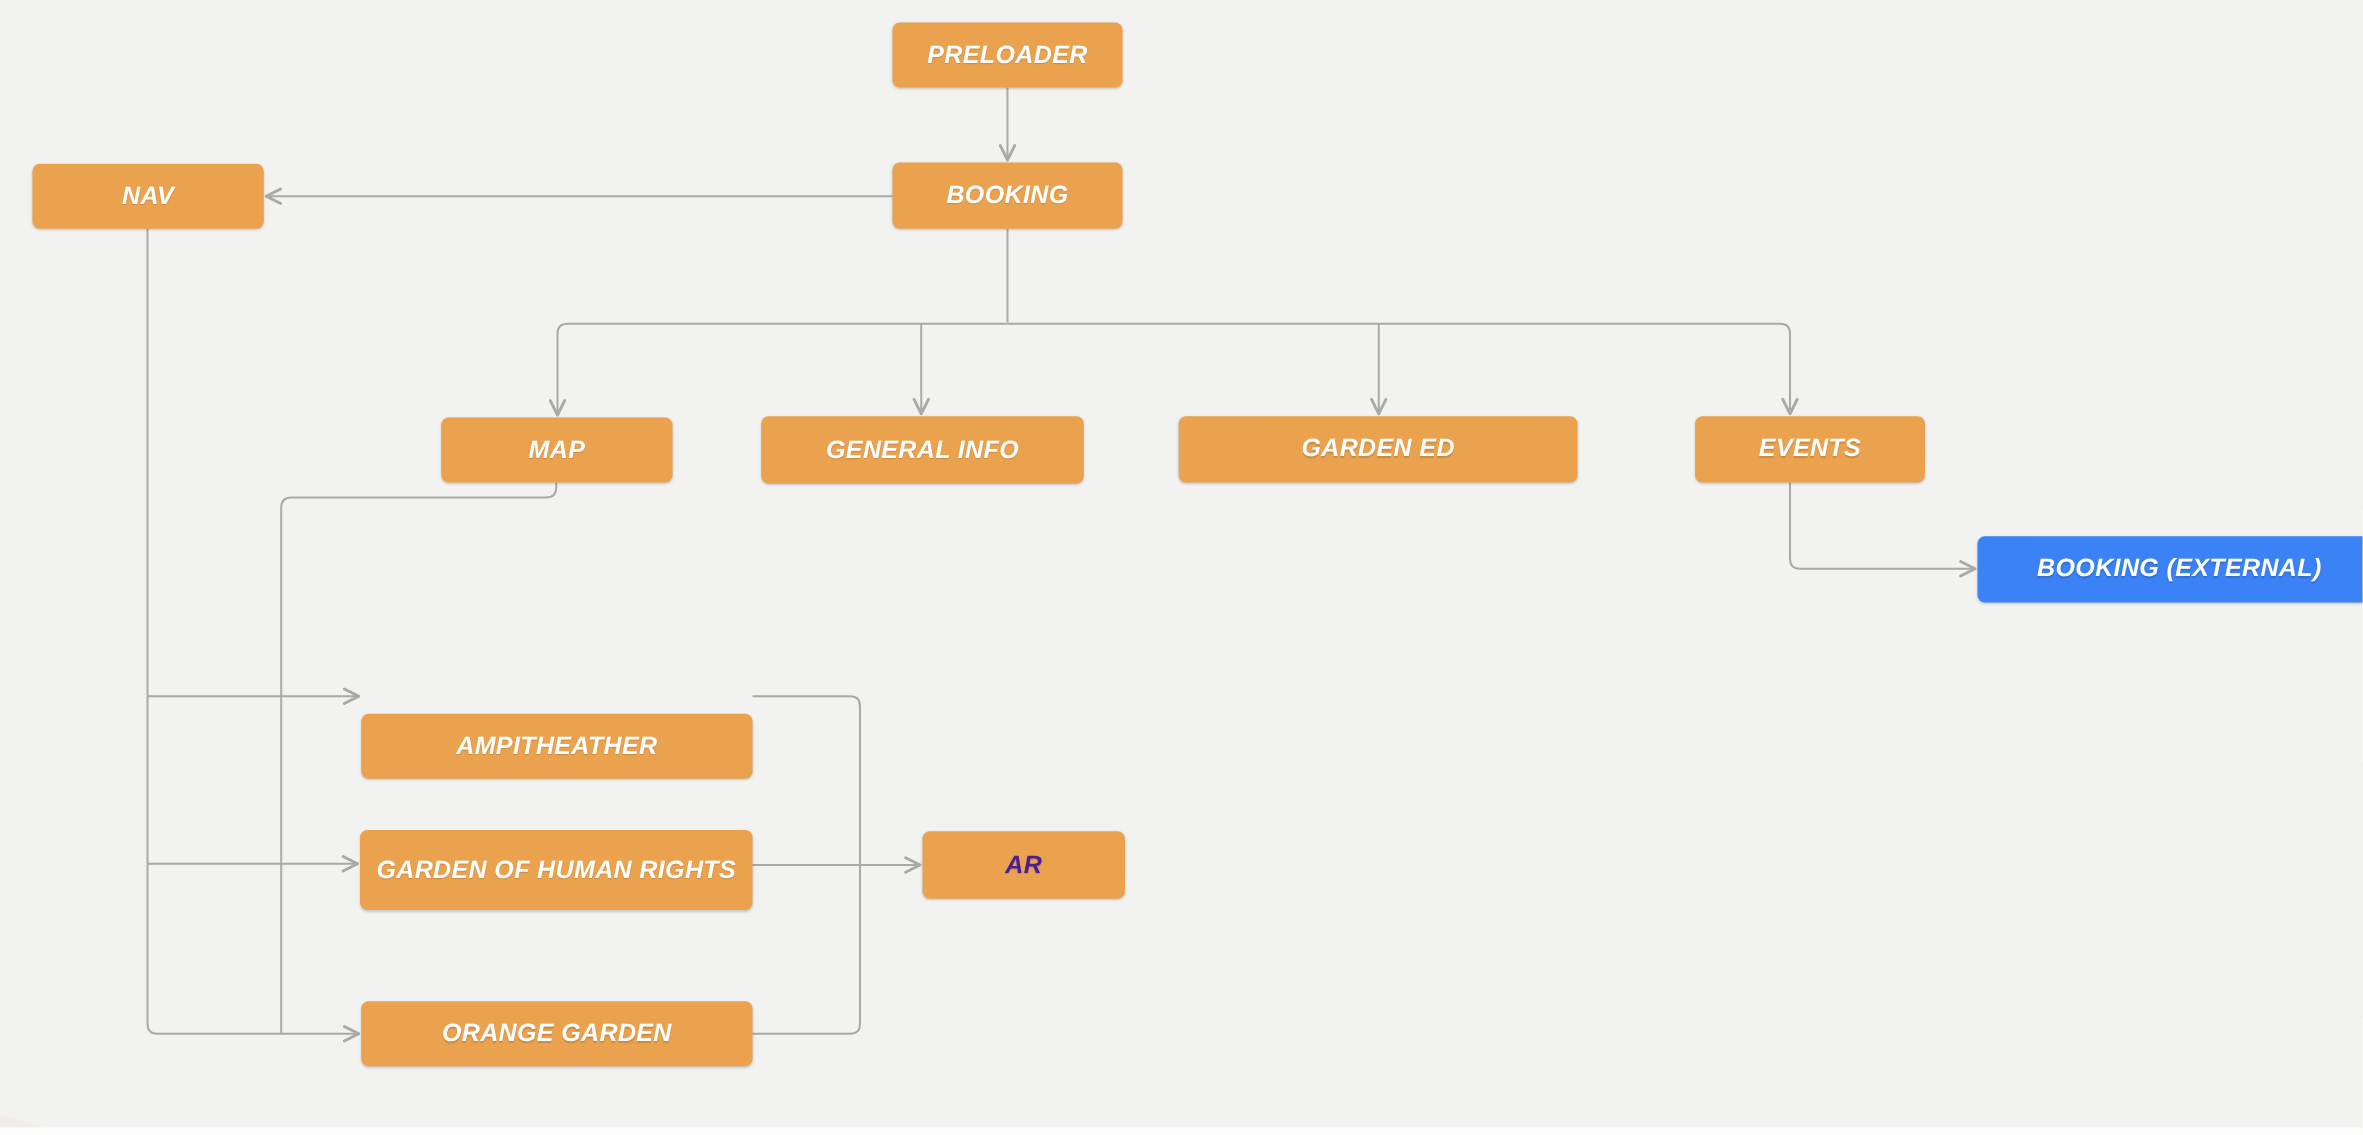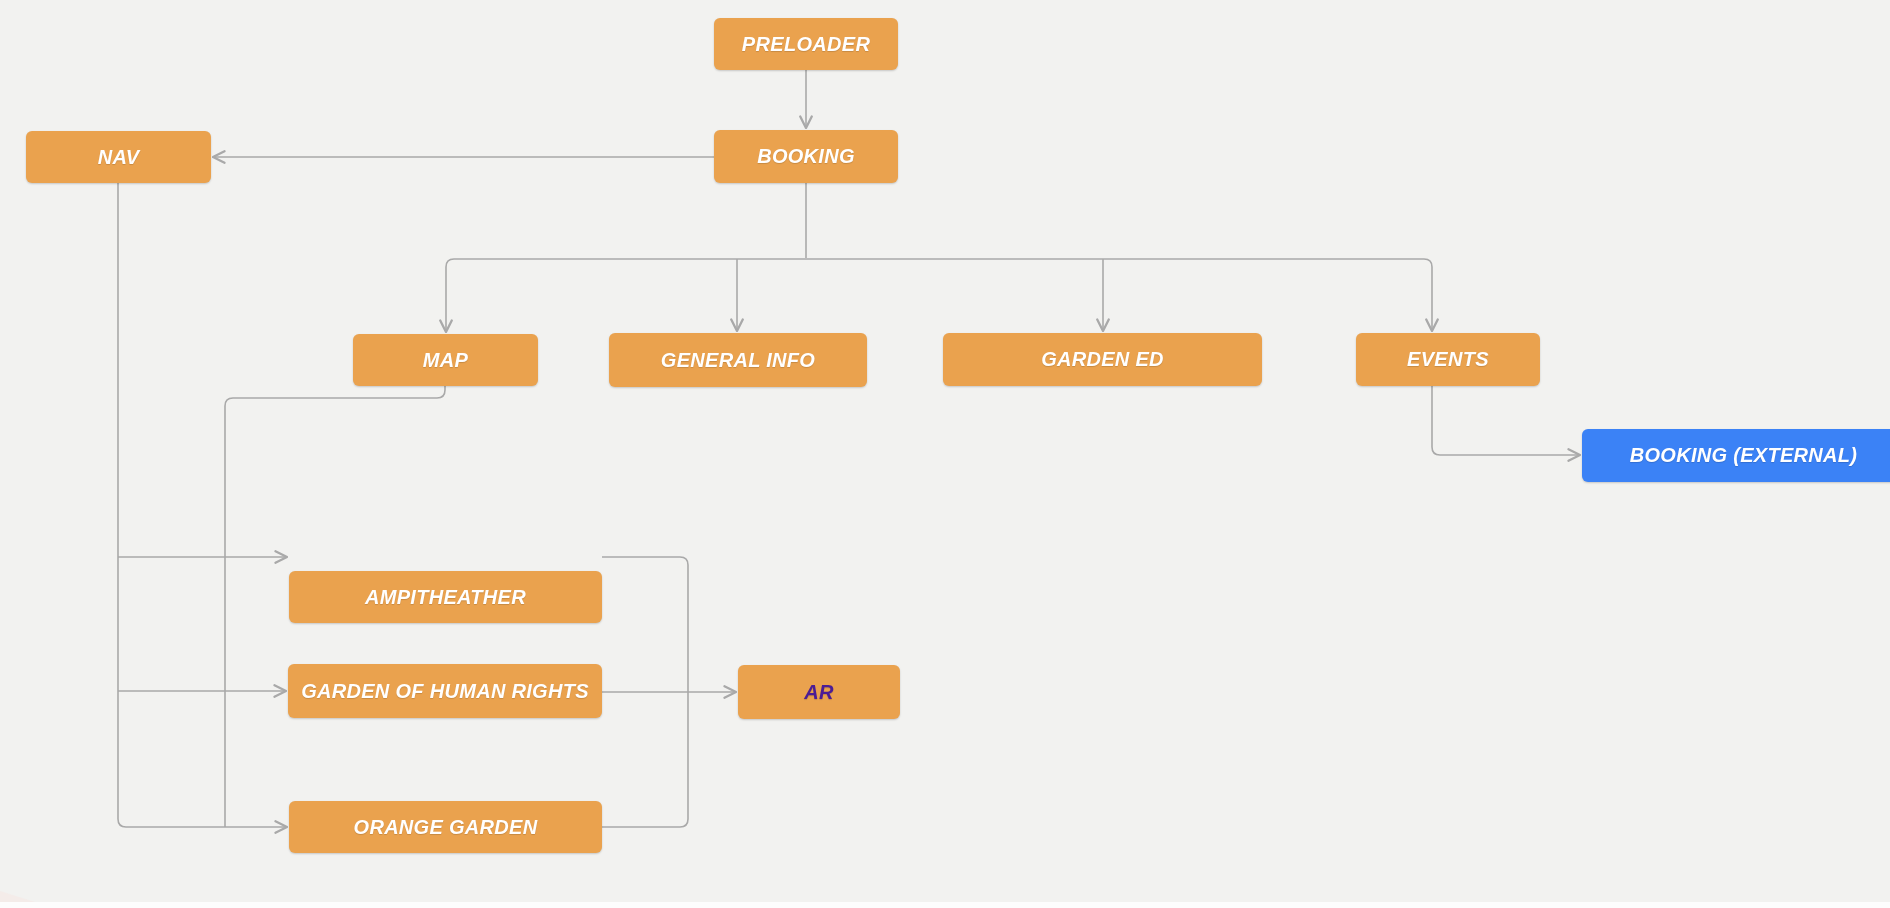--- a/index.html
+++ b/index.html
@@ -89,19 +89,19 @@
   <div id="node-layer">
       <div class="node" style="left: 714px; top: 18px; width: 184px; height: 52px; background: rgb(234, 162, 78); color: rgb(255, 255, 255);">PRELOADER</div>
       <div class="node" style="left: 714px; top: 130px; width: 184px; height: 53px; background: rgb(234, 162, 78); color: rgb(255, 255, 255);">BOOKING</div>
       <div class="node" style="left: 26px; top: 131px; width: 185px; height: 52px; background: rgb(234, 162, 78); color: rgb(255, 255, 255);">NAV</div>
       <div class="node" style="left: 353px; top: 334px; width: 185px; height: 52px; background: rgb(234, 162, 78); color: rgb(255, 255, 255);">MAP</div>
       <div class="node" style="left: 609px; top: 333px; width: 258px; height: 54px; background: rgb(234, 162, 78); color: rgb(255, 255, 255);">GENERAL INFO</div>
       <div class="node" style="left: 943px; top: 333px; width: 319px; height: 53px; background: rgb(234, 162, 78); color: rgb(255, 255, 255);">GARDEN ED</div>
       <div class="node" style="left: 1356px; top: 333px; width: 184px; height: 53px; background: rgb(234, 162, 78); color: rgb(255, 255, 255);">EVENTS</div>
       <div class="node" style="left: 1582px; top: 429px; width: 323px; height: 53px; background: #3b82f6; color: rgb(255, 255, 255);">BOOKING (EXTERNAL)</div>
       <div class="node" style="left: 289px; top: 531px; width: 313px; height: 52px; background: rgb(234, 162, 78); color: rgb(255, 255, 255); margin-top: 40px;">AMPITHEATHER</div>
-      <div class="node" style="left: 288px; top: 664px; width: 314px; height: 54px; background: rgb(234, 162, 78); color: rgb(255, 255, 255);">GARDEN OF HUMAN RIGHTS</div>
+      <div class="node" style="left: 288px; top: 664px; width: 314px; height: 64px; background: rgb(234, 162, 78); color: rgb(255, 255, 255);">GARDEN OF HUMAN RIGHTS</div>
       <div class="node" style="left: 289px; top: 801px; width: 313px; height: 52px; background: rgb(234, 162, 78); color: rgb(255, 255, 255); text-align: center;">ORANGE GARDEN</div>
       <div class="node" style="left: 738px; top: 665px; width: 162px; height: 54px; background: rgb(234, 162, 78); color: #4c1d95;">AR</div>
     </div>
   <div class="corner-tint"></div>
   <div class="bottom-strip"></div>
 </div>
 
 </body></html>

